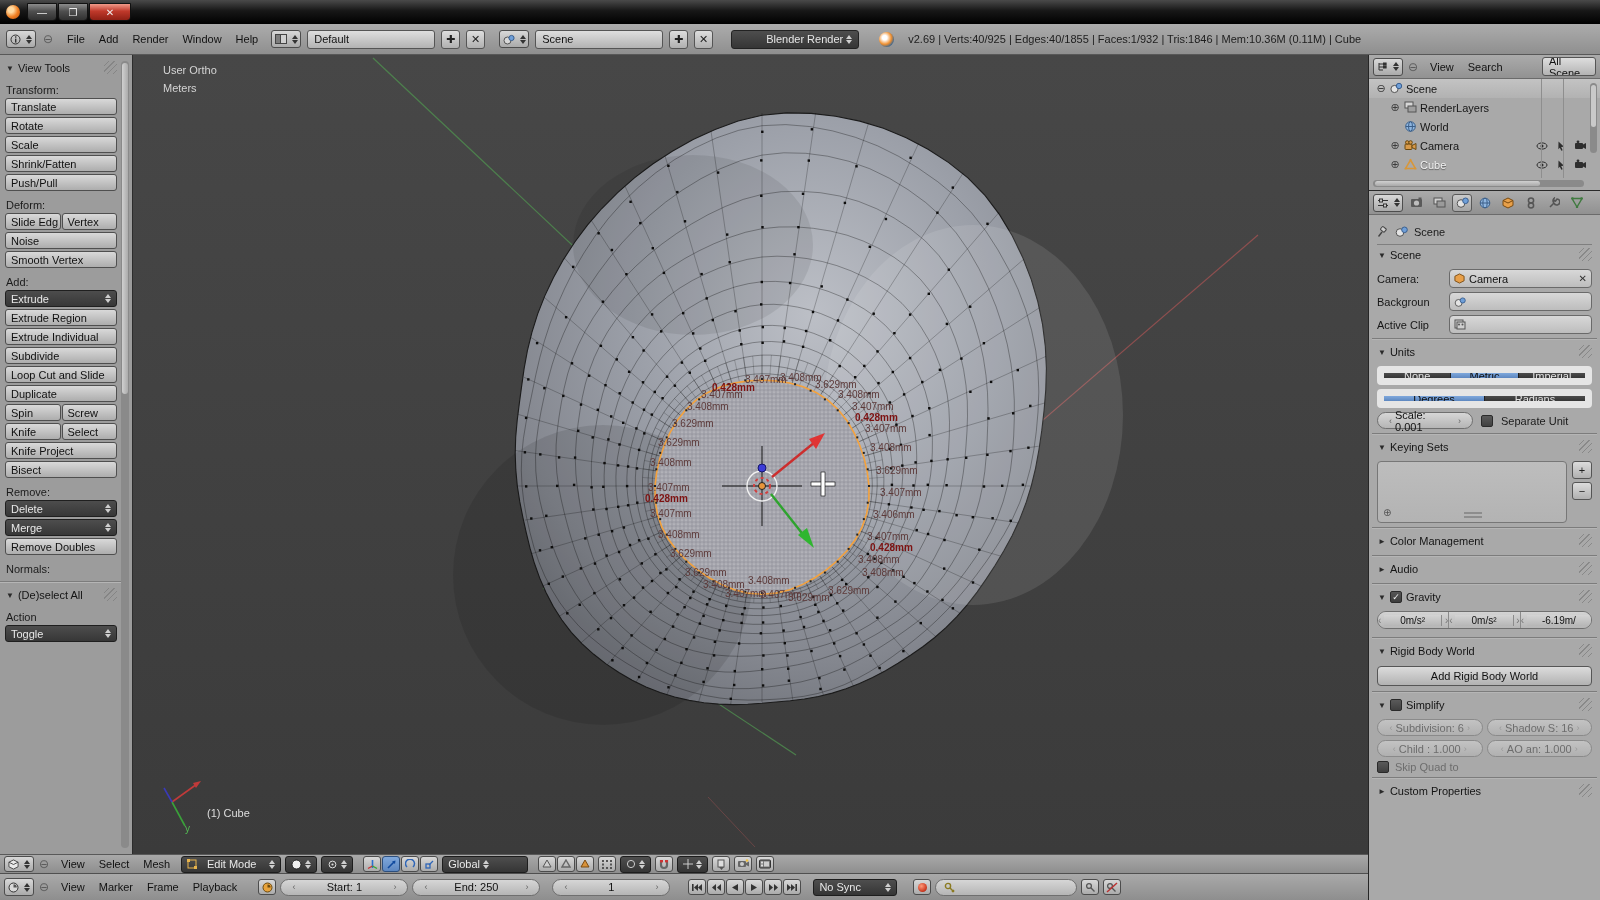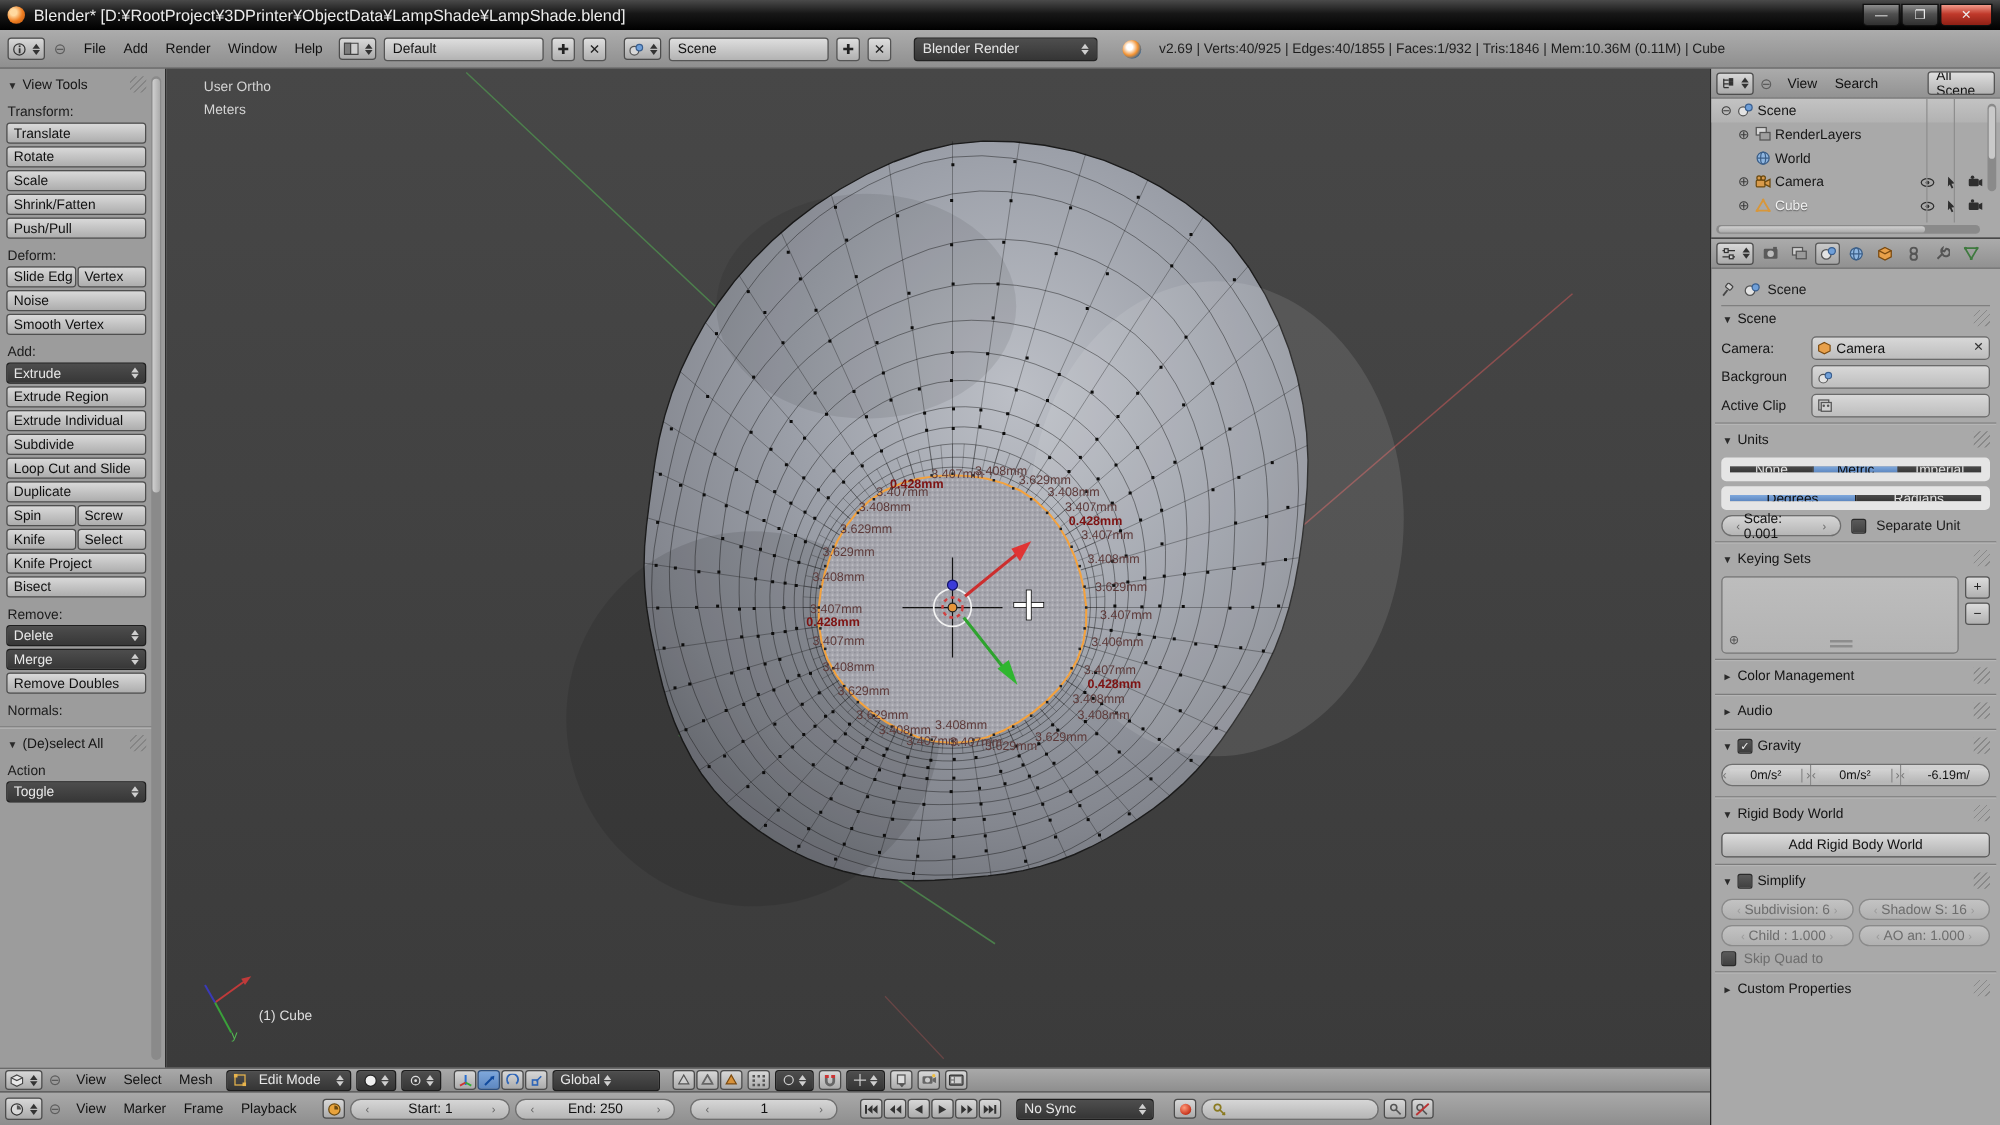--- a/index.html
+++ b/index.html
@@ -105,21 +105,20 @@
 .gravrow{display:flex;height:18px;border:1px solid #6f6f6f;border-radius:9px;overflow:hidden;margin-top:4px}
 .gravrow span{flex:1;display:flex;align-items:center;justify-content:center;background:linear-gradient(#d4d4d4,#b6b6b6);border-right:1px solid #8b8b8b;color:#111;font-size:10px}
 .gravrow span:last-child{border-right:none}
 svg{display:block}
 </style>
 </head>
 <body>
 
 <div class="titlebar">
   <span class="blender-app-icon"></span>
-  <span class="title-text">Blender* [D:¥RootProject¥3DPrinter¥ObjectData¥LampShade¥LampShade.blend]</span>
   <span class="win-btns">
     <span class="win-btn">—</span>
     <span class="win-btn">❐</span>
     <span class="win-btn close">✕</span>
   </span>
 </div>
 
 <div class="infobar">
   <span class="editor-btn">
     <svg width="11" height="11" viewBox="0 0 11 11">
@@ -163,21 +162,21 @@
     <span class="stepper darkarrows">
         <i></i>
         <i class="dn"></i>
       </span>
   </span>
   <span class="field-light" style="width:128px">
       <span>Scene</span>
     </span>
   <span class="sq-btn">✚</span>
   <span class="sq-btn">✕</span>
-  <span class="field-dark" style="width:147px;margin-left:12px;justify-content:space-between">
+  <span class="field-dark" style="width:128px;margin-left:12px;justify-content:flex-end">
     <span>Blender Render</span>
     <span class="stepper">
         <i></i>
         <i class="dn"></i>
       </span>
   </span>
   <span class="blender-logo" style="margin-left:14px"></span>
   <span class="stats">v2.69 | Verts:40/925 | Edges:40/1855 | Faces:1/932 | Tris:1846 | Mem:10.36M (0.11M) | Cube</span>
 </div>
 
@@ -1158,21 +1157,21 @@
             </svg>
           </span>
     <span class="mini-btn">
             <svg width="12" height="9" viewBox="0 0 12 9">
               <polygon points="1,1 5,4.5 1,8" fill="#333"></polygon>
               <polygon points="5,1 9,4.5 5,8" fill="#333"></polygon>
               <rect x="9.4" y="1" width="1.6" height="7" fill="#333"></rect>
             </svg>
           </span>
   </span>
-  <span class="mini-field-dark" style="width:110px;justify-content:space-between;margin-left:8px">
+  <span class="mini-field-dark" style="width:84px;justify-content:space-between;margin-left:8px">
     <span>No Sync</span>
     <span class="stepper">
             <i></i>
             <i class="dn"></i>
           </span>
   </span>
   <span class="mini-btn" style="margin-left:12px">
           <span style="width:9px;height:9px;border-radius:50%;background:radial-gradient(circle at 38% 35%,#ff9a7a,#cc3a22 65%,#7e1505);display:inline-block"></span>
         </span>
   <span class="round-field" style="width:142px;justify-content:flex-start">

